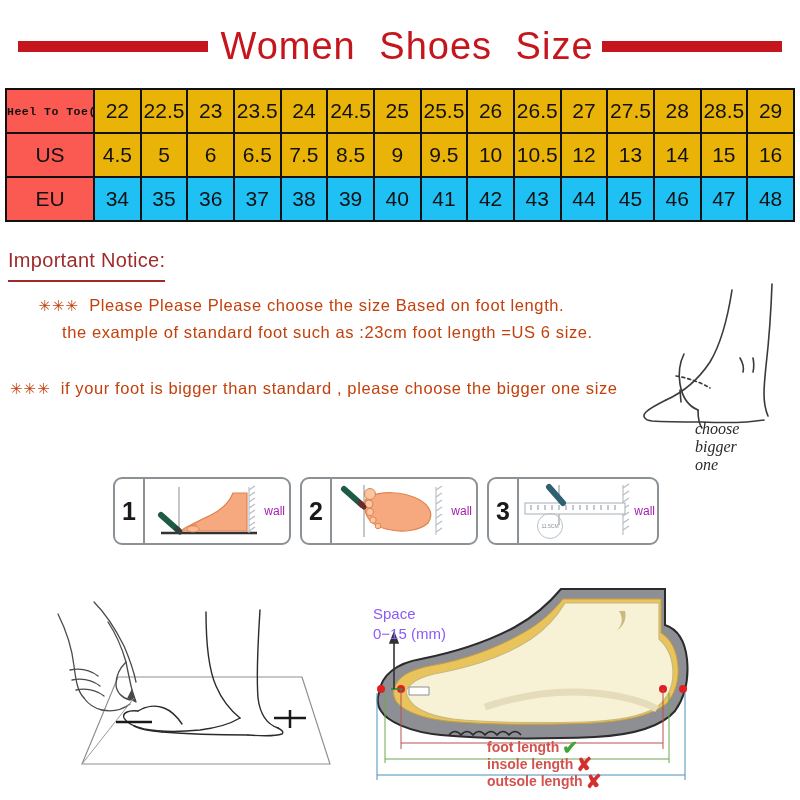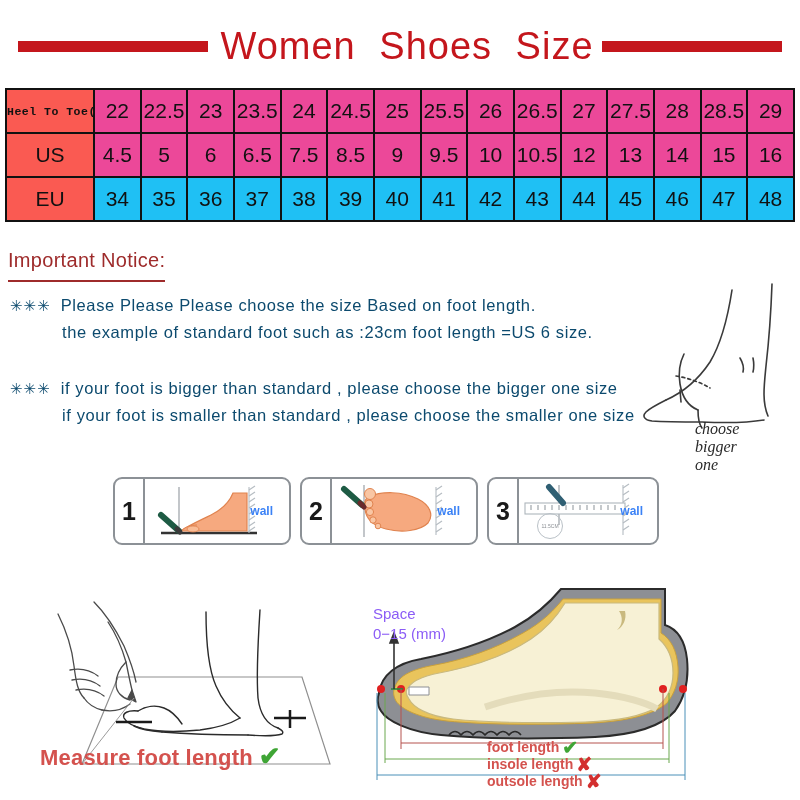--- a/index.html
+++ b/index.html
@@ -43,31 +43,31 @@
     overflow: hidden; white-space: nowrap;
   }
   .lbl-cell {
     background: #FA5A52; width: 88px;
     font-size: 22px; font-weight: 400; color:#111;
   }
   .lbl-cell.small {
     font-size: 11.5px; letter-spacing: 0.5px;
     font-family: "Liberation Mono", monospace; font-weight: bold;
   }
-  .beige { background: #ec4899; }
+  .beige { background: #eab308; }
   .cyan  { background: #1FC0F4; }
 
   
   .notice-head {
     position: absolute; top: 249px; left: 8px;
     font-size: 20px; color: #9E2B2B;
     border-bottom: 2px solid #9E2B2B; padding-bottom: 8px;
     letter-spacing: 0.3px;
   }
-  .notice-block { position: absolute; left: 10px; color: #0c4a6e; }
+  .notice-block { position: absolute; left: 10px; color: #c2410c; text-align: center; }
   .notice-block.b1 { top: 292px; }
   .notice-block.b2 { top: 375px; }
   .notice-line {
     font-size: 16.5px; line-height: 27px; white-space: nowrap;
     letter-spacing: 0.6px;
   }
   .stars { letter-spacing: 1px; margin-right: 10px; font-size: 15px; }
   .indent { padding-left: 52px; }
 
   
@@ -88,22 +88,22 @@
   .step-box.third { width: 172px; }
   .step-num {
     width: 30px; flex: 0 0 30px;
     display: flex; align-items: center; justify-content: center;
     font-size: 25px; font-weight: bold; color: #1a1a1a;
     border-right: 2px solid #8c9196;
     font-family: "Liberation Sans", sans-serif;
   }
   .step-art { position: relative; flex: 1 1 auto; }
   .wall-label {
-    position: absolute; right: 16px; top: 50%; transform: translateY(-50%);
-    font-size: 12px; font-weight: bold; color: #3b82f6;
+    position: absolute; right: 4px; top: 50%; transform: translateY(-50%);
+    font-size: 12px; font-weight: normal; color: #a21caf;
   }
   .ruler-circle {
     position: absolute; left: 18px; bottom: 4px;
     width: 26px; height: 26px; border: 1px solid #b9c0c6; border-radius: 50%;
     font-size: 5px; color: #8b8f94; display:flex; align-items:center; justify-content:center;
   }
 
   
   .measure-wrap { position: absolute; left: 10px; top: 572px; width: 350px; height: 225px; }
   .measure-caption {
@@ -207,21 +207,20 @@
     <div class="notice-line">
       <span class="stars">✳✳✳</span><span>Please  Please  Please  choose  the  size  Based  on  foot  length.</span>
     </div>
     <div class="notice-line indent">the  example  of  standard  foot  such  as :23cm  foot  length  =US  6  size.</div>
   </div>
 
   <div class="notice-block b2">
     <div class="notice-line">
       <span class="stars">✳✳✳</span><span>if  your  foot  is  bigger  than  standard ,  please  choose  the  bigger  one  size</span>
     </div>
-    <div class="notice-line indent">if  your  foot  is  smaller  than  standard ,  please  choose  the  smaller  one  size</div>
   </div>
 
   <div class="foot-sketch">
     <svg width="160" height="200" viewBox="0 0 160 200">
       <g fill="none" stroke="#3a3a3a" stroke-width="1.6" stroke-linecap="round" stroke-linejoin="round">
 
         <path d="M132 22 C131 50, 129 78, 126 104 C124 124, 122 140, 128 154"></path>
         <path d="M92 28 C88 54, 82 80, 70 100 C58 118, 44 130, 26 138"></path>
 
         <path d="M26 138 C18 142, 10 146, 6 150 C2 154, 4 158, 12 159
@@ -385,23 +384,20 @@
 
       <g stroke="#1a1a1a" stroke-width="2.5">
         <line x1="106" y1="150" x2="142" y2="150"></line>
         <line x1="264" y1="146" x2="296" y2="146"></line>
         <line x1="280" y1="138" x2="280" y2="156"></line>
       </g>
 
       <line x1="72" y1="192" x2="124" y2="126" stroke="#9b9b9b" stroke-width="1"></line>
     </svg>
   </div>
-  <div class="measure-caption">
-    <span>Measure foot length</span><span class="tick-green">✔</span>
-  </div>
 
   <div class="shoe-wrap">
     <svg width="430" height="222" viewBox="0 0 430 222">
 
       <path d="M14 118 C16 100, 32 88, 56 84 C86 78, 120 68, 150 52
                C172 40, 186 26, 196 14 L300 14 L300 50
                C312 54, 320 66, 322 84 C324 104, 320 122, 310 136
                C296 152, 268 160, 230 162 C180 164, 120 164, 76 160
                C44 157, 22 146, 16 136 C12 130, 12 124, 14 118 Z" fill="#8d8f94" stroke="#2b2b2b" stroke-width="2"></path>
 

